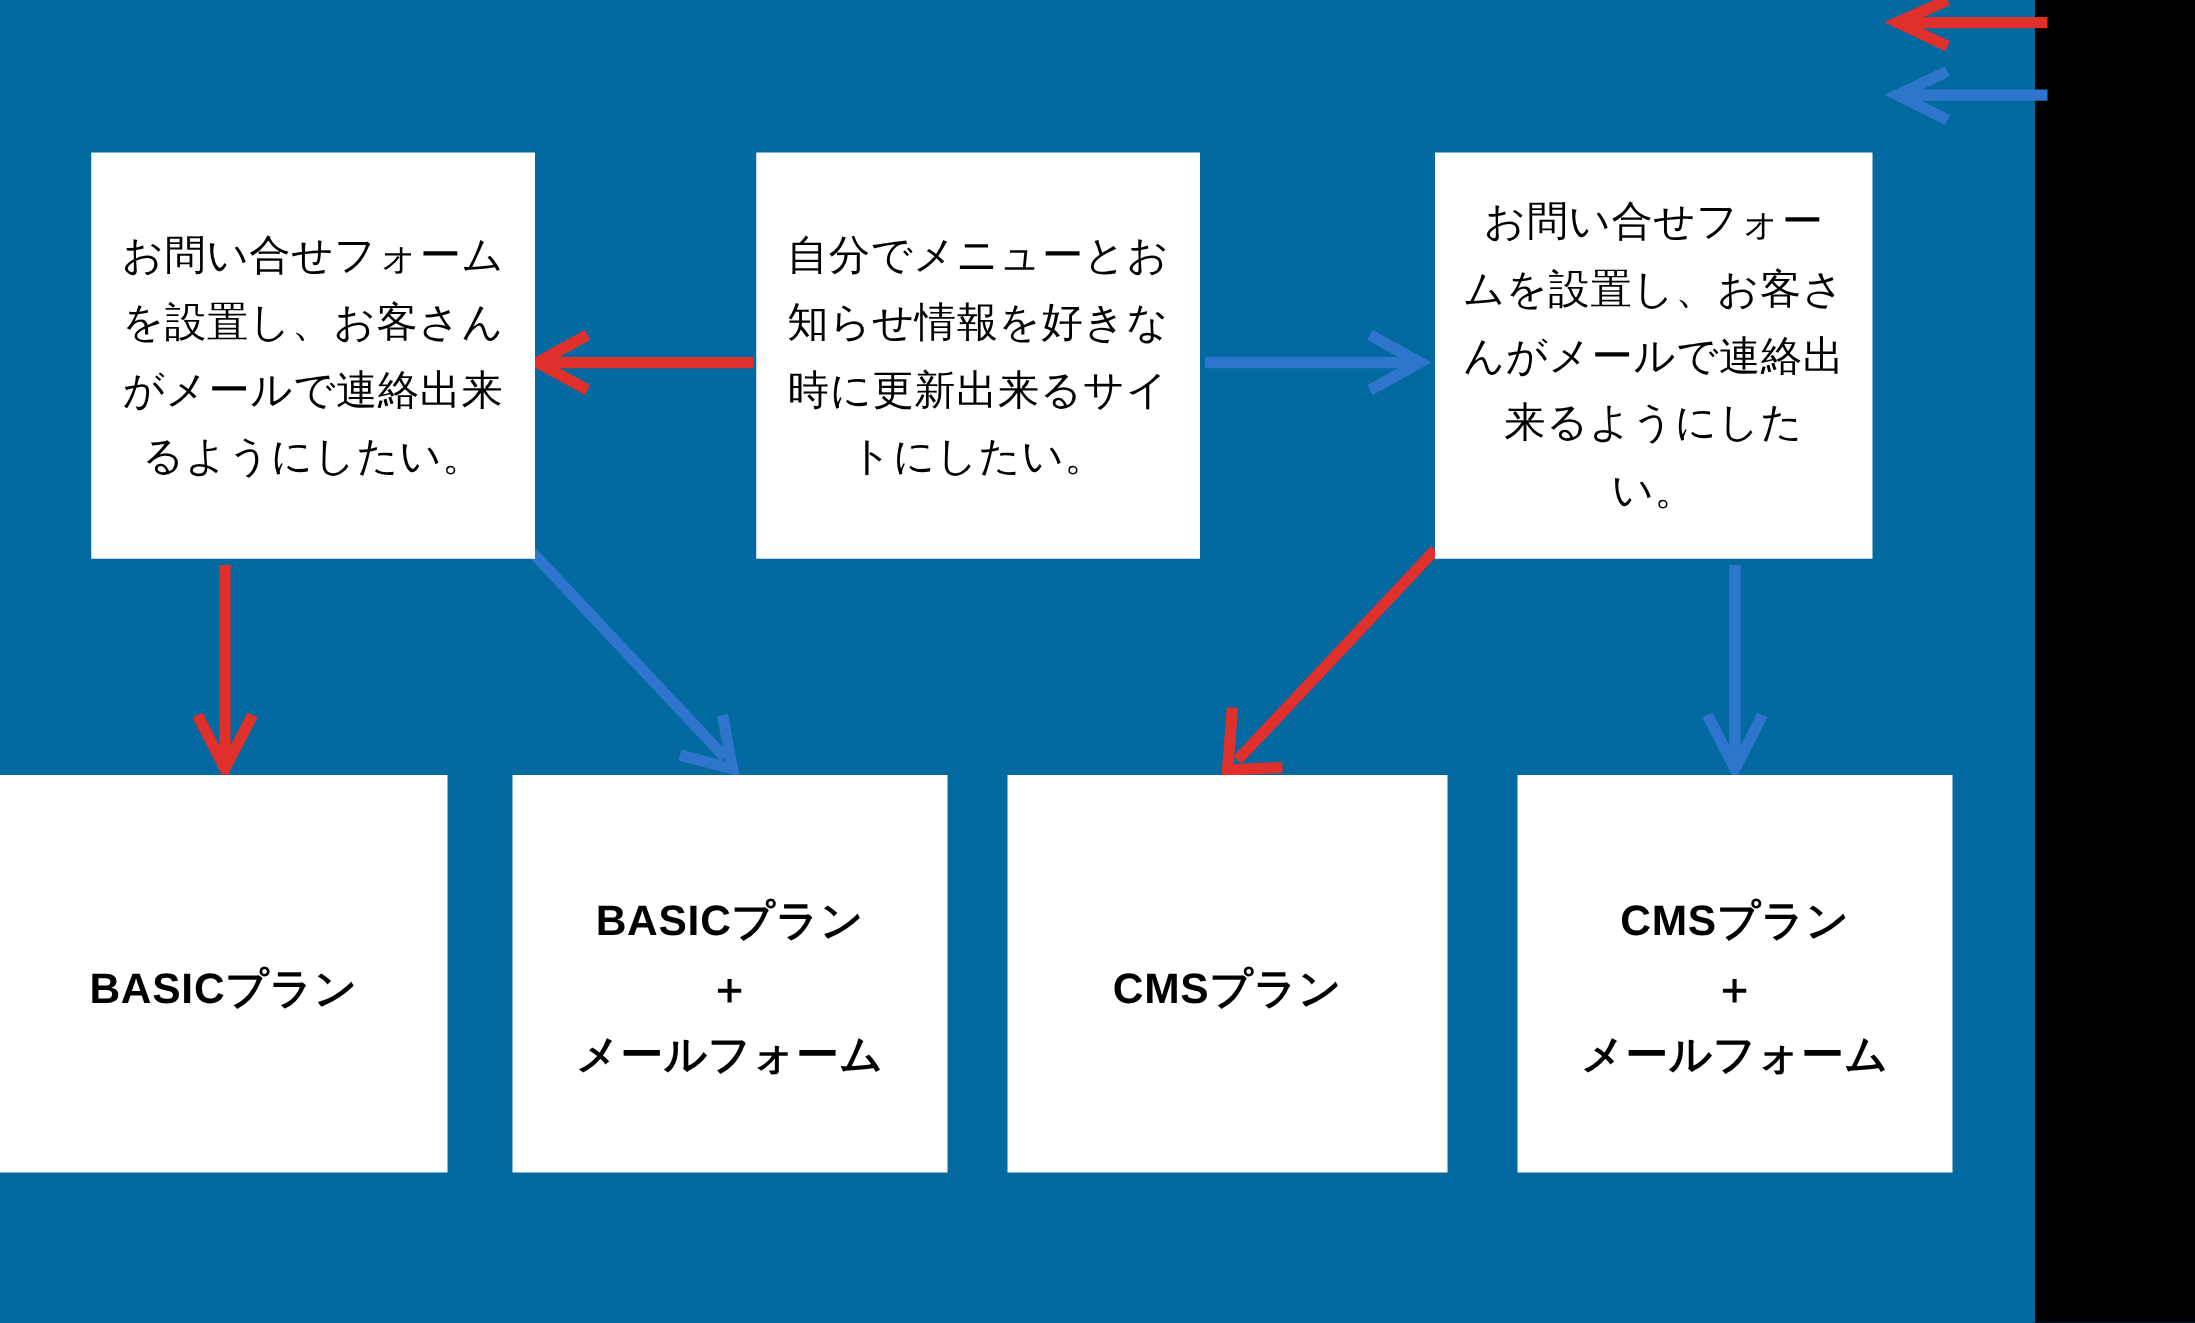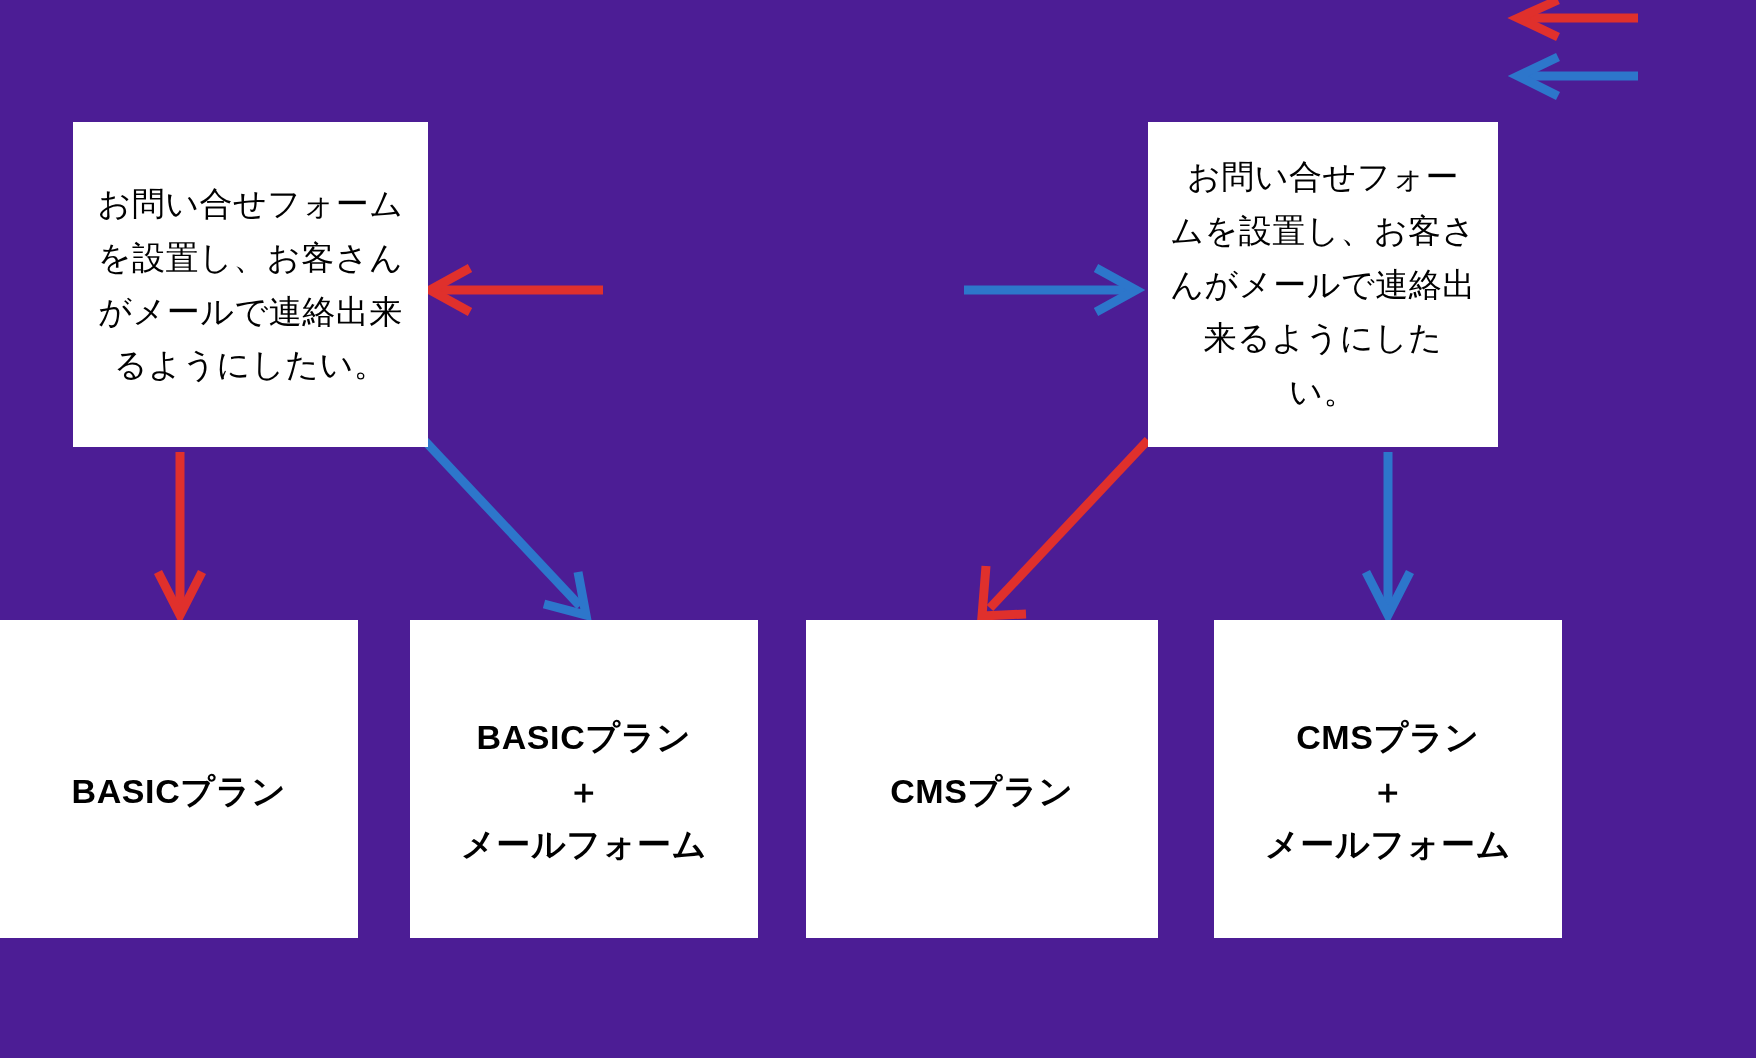--- a/index.html
+++ b/index.html
@@ -1,18 +1,18 @@
 <!DOCTYPE html>
 <html><head>
 <meta charset="utf-8">
 <style>
   html,body{margin:0;padding:0;background:#000;}
   body{width:1756px;height:1058px;position:relative;overflow:hidden;
        font-family:"Liberation Sans","DejaVu Sans",sans-serif;}
-  #stage{position:absolute;left:0;top:0;width:1756px;height:1058px;background:#4c1d95;}
+  #stage{position:absolute;left:0;top:0;width:1628px;height:1058px;background:#0369a1;}
   .box{position:absolute;background:#fff;color:#000;box-sizing:border-box;
        display:flex;align-items:center;justify-content:center;text-align:center;}
   .top-box{font-size:33px;line-height:1.63;letter-spacing:.5px;font-weight:400;
            padding:0 22px;}
   .top-box .txt{display:block;width:100%;}
   .plan-box{font-size:34px;font-weight:700;line-height:1.58;letter-spacing:.6px;}
   .plan-box .txt{display:block;width:100%;white-space:pre-line;margin-top:25px;}
   svg.layer{position:absolute;left:0;top:0;width:1756px;height:1058px;
             pointer-events:none;overflow:visible;}
 </style>
@@ -61,20 +61,23 @@
     <g>
       <line x1="1388" y1="452" x2="1388" y2="608" stroke="#2D76CB" stroke-width="9"></line>
       <polyline points="1366,572 1388,615 1410,572" fill="none" stroke="#2D76CB" stroke-width="9" stroke-linecap="butt" stroke-linejoin="miter"></polyline>
     </g>
   </svg>
 
   <div class="box top-box" style="left:73px;top:122px;width:355px;height:325px;">
     <span class="txt">お問い合せフォームを設置し、お客さんがメールで連絡出来るようにしたい。</span>
   </div>
 
+  <div class="box top-box" style="left:605px;top:122px;width:355px;height:325px;">
+    <span class="txt">自分でメニューとお知らせ情報を好きな時に更新出来るサイトにしたい。</span>
+  </div>
 
   <div class="box top-box" style="left:1148px;top:122px;width:350px;height:325px;">
     <span class="txt">お問い合せフォームを設置し、お客さんがメールで連絡出来るようにしたい。</span>
   </div>
 
   <div class="box plan-box" style="left:0px;top:620px;width:358px;height:318px;">
     <span class="txt">BASICプラン</span>
   </div>
 
   <div class="box plan-box" style="left:410px;top:620px;width:348px;height:318px;">

